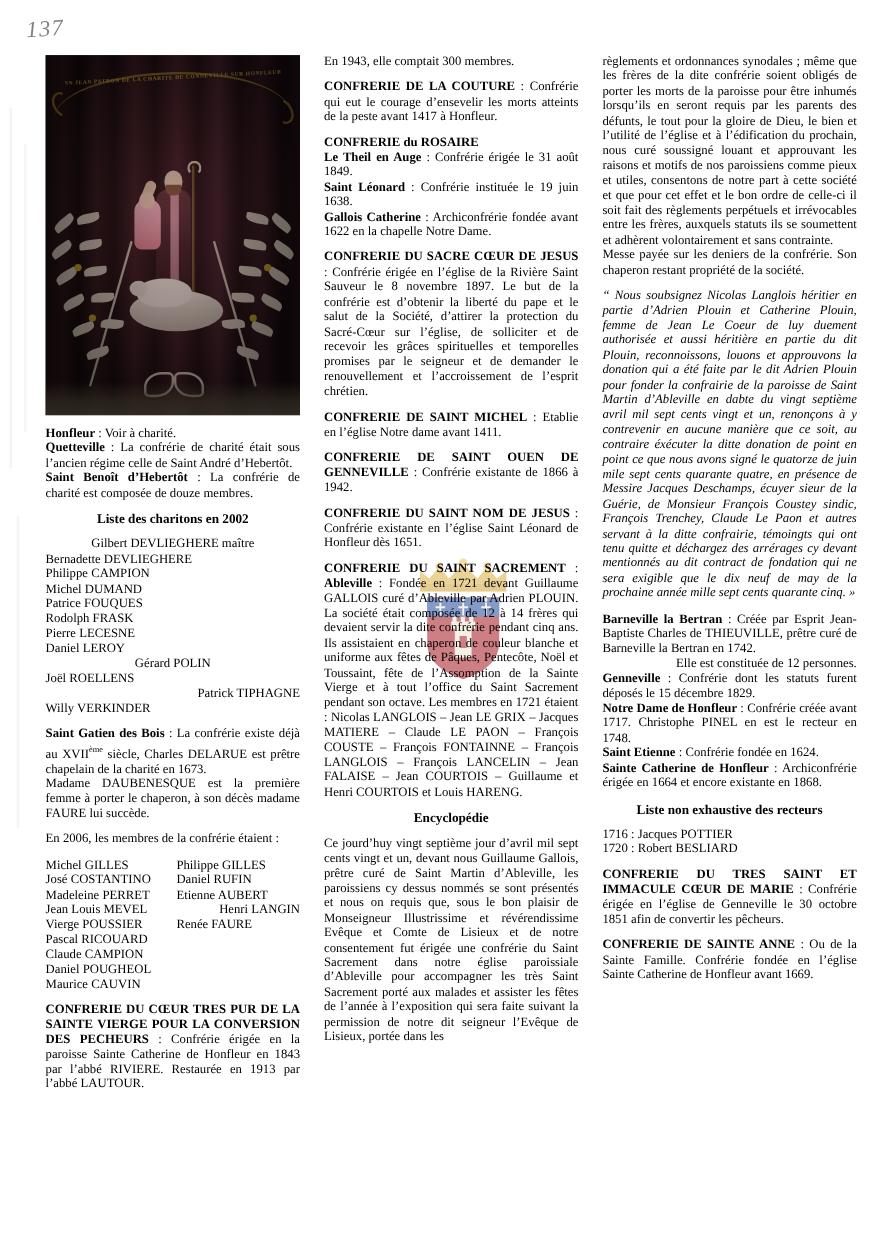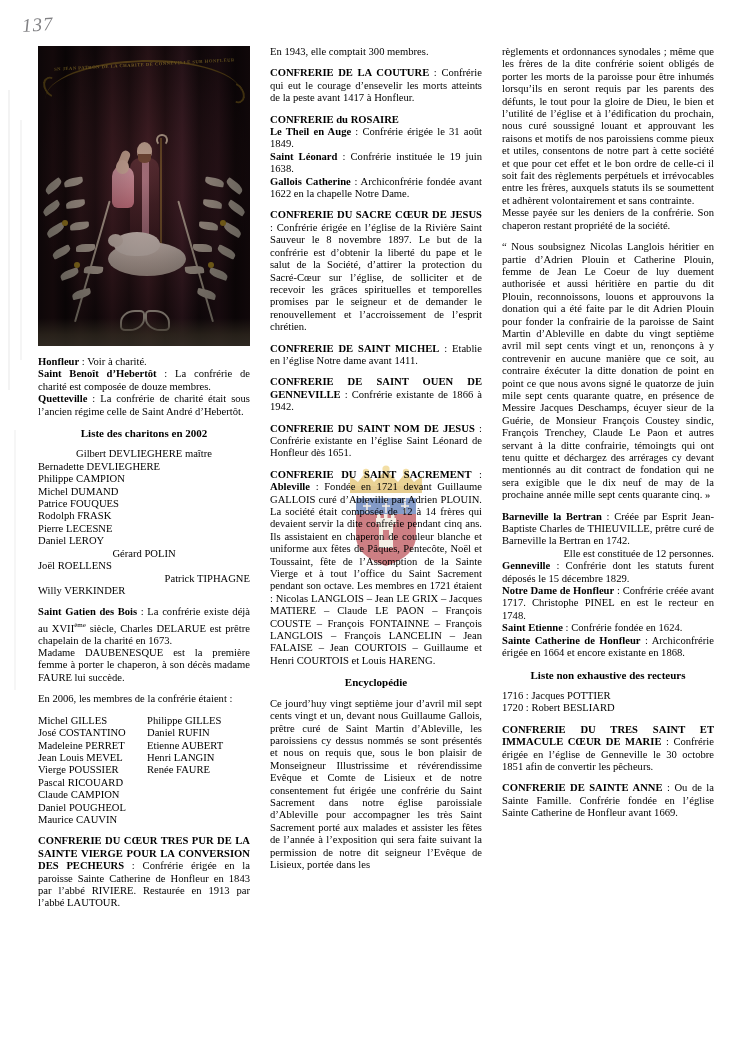--- a/index.html
+++ b/index.html
@@ -52,21 +52,21 @@
 
   p, .ln {
     margin: 0;
     font-size: 10.6px;
     line-height: 12.4px;
     text-align: justify;
     text-justify: inter-word;
   }
   .blank { height: 9px; }
   .b { font-weight: bold; }
-  .i { }
+  .i { font-style: italic; }
   .head-c { text-align: center; font-weight: bold; font-size: 11px; margin: 0; }
 
   
   .photo {
     width: 212px;
     height: 300px;
     margin-bottom: 10px;
     position: relative;
     overflow: hidden;
     background: #140a0d;
@@ -324,24 +324,24 @@
 
         <div class="bow"></div>
         <div class="floor"></div>
         <div class="vign"></div>
       </div>
 
       <p>
         <span class="b">Honfleur</span><span> : Voir à charité.</span>
       </p>
       <p>
+        <span class="b">Quetteville</span><span> : La confrérie de charité était sous l’ancien régime celle de Saint André d’Hebertôt.</span>
+      </p>
+      <p>
         <span class="b">Saint Benoît d’Hebertôt</span><span> : La confrérie de charité est composée de douze membres.</span>
-      </p>
-      <p>
-        <span class="b">Quetteville</span><span> : La confrérie de charité était sous l’ancien régime celle de Saint André d’Hebertôt.</span>
       </p>
 
       <div class="blank"></div>
       <p class="head-c">Liste des charitons en 2002</p>
       <div class="blank"></div>
 
       <p class="ln" style="text-align:center">Gilbert DEVLIEGHERE maître</p>
       <p class="ln" style="text-align:left">Bernadette DEVLIEGHERE</p>
       <p class="ln" style="text-align:left">Philippe CAMPION</p>
       <p class="ln" style="text-align:left">Michel DUMAND</p>
@@ -373,21 +373,21 @@
           <p class="ln" style="text-align:left">Vierge POUSSIER</p>
           <p class="ln" style="text-align:left">Pascal RICOUARD</p>
           <p class="ln" style="text-align:left">Claude CAMPION</p>
           <p class="ln" style="text-align:left">Daniel POUGHEOL</p>
           <p class="ln" style="text-align:left">Maurice CAUVIN</p>
         </div>
         <div style="width:50%">
           <p class="ln" style="text-align:left">Philippe GILLES</p>
           <p class="ln" style="text-align:left">Daniel RUFIN</p>
           <p class="ln" style="text-align:left">Etienne AUBERT</p>
-          <p class="ln" style="text-align:left">Henri LANGIN</p>
+          <p class="ln" style="text-align:right">Henri LANGIN</p>
           <p class="ln" style="text-align:left">Renée FAURE</p>
         </div>
       </div>
 
       <div class="blank"></div>
       <p>
         <span class="b">CONFRERIE DU CŒUR TRES PUR DE LA SAINTE VIERGE POUR LA CONVERSION DES PECHEURS</span><span> : Confrérie érigée en la paroisse Sainte Catherine de Honfleur en 1843 par l’abbé RIVIERE. Restaurée en 1913 par l’abbé LAUTOUR.</span>
       </p>
     </div>
 

